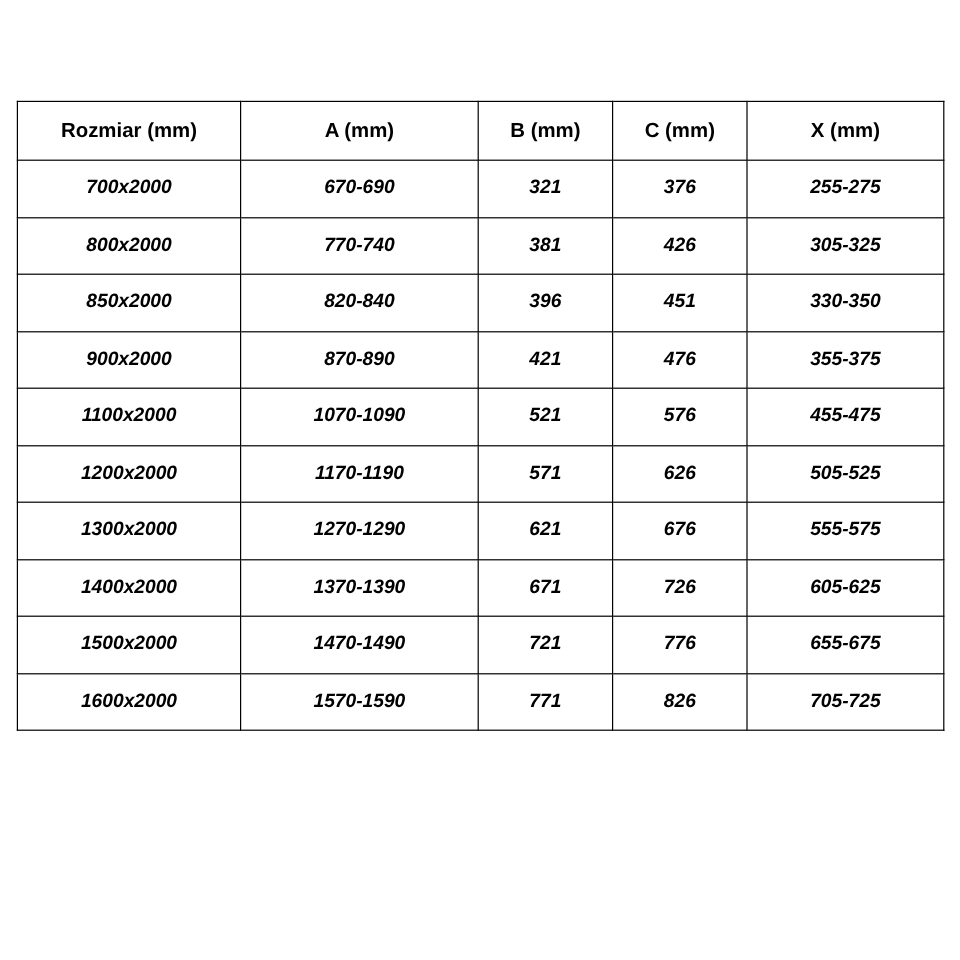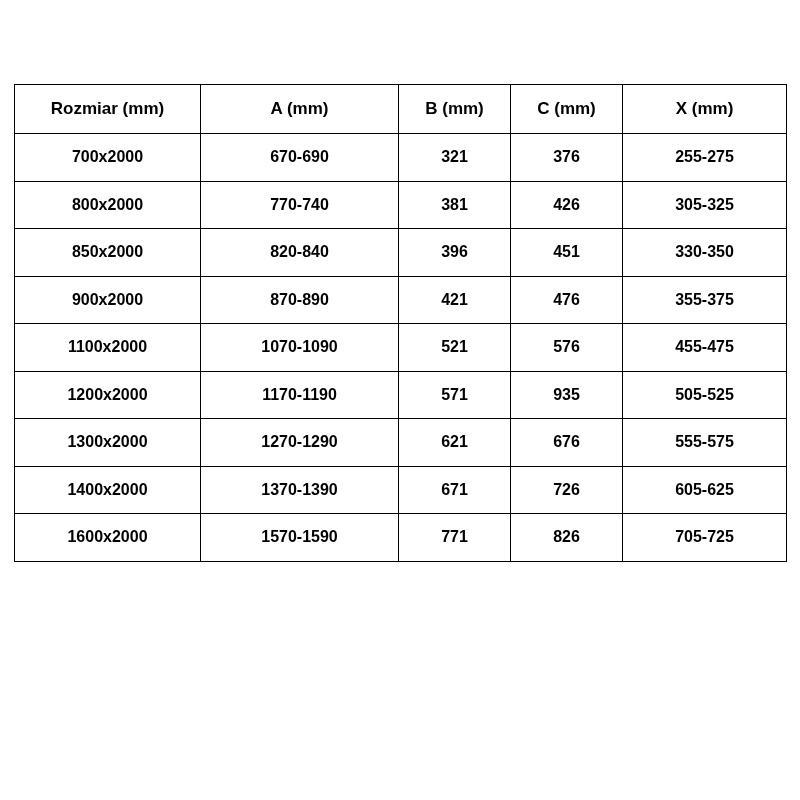--- a/index.html
+++ b/index.html
@@ -34,20 +34,21 @@
     color: #000000;
     padding: 0;
     height: 46.5px;
   }
   table.size-table th {
     font-size: 17px;
     height: 48px;
   }
   table.size-table td {
     font-size: 16px;
+    font-style: italic;
   }
   col.c0 { width: 186px; }
   col.c1 { width: 198px; }
   col.c2 { width: 112px; }
   col.c3 { width: 112px; }
   col.c4 { width: 164px; }
 </style>
 </head>
 <body>
 
@@ -102,38 +103,45 @@
         <td>1100x2000</td>
         <td>1070-1090</td>
         <td>521</td>
         <td>576</td>
         <td>455-475</td>
       </tr>
       <tr>
         <td>1200x2000</td>
         <td>1170-1190</td>
         <td>571</td>
-        <td>935</td>
+        <td>626</td>
         <td>505-525</td>
       </tr>
       <tr>
         <td>1300x2000</td>
         <td>1270-1290</td>
         <td>621</td>
         <td>676</td>
         <td>555-575</td>
       </tr>
       <tr>
         <td>1400x2000</td>
         <td>1370-1390</td>
         <td>671</td>
         <td>726</td>
         <td>605-625</td>
       </tr>
       <tr>
+        <td>1500x2000</td>
+        <td>1470-1490</td>
+        <td>721</td>
+        <td>776</td>
+        <td>655-675</td>
+      </tr>
+      <tr>
         <td>1600x2000</td>
         <td>1570-1590</td>
         <td>771</td>
         <td>826</td>
         <td>705-725</td>
       </tr>
     </tbody>
   </table>
 </div>
 

